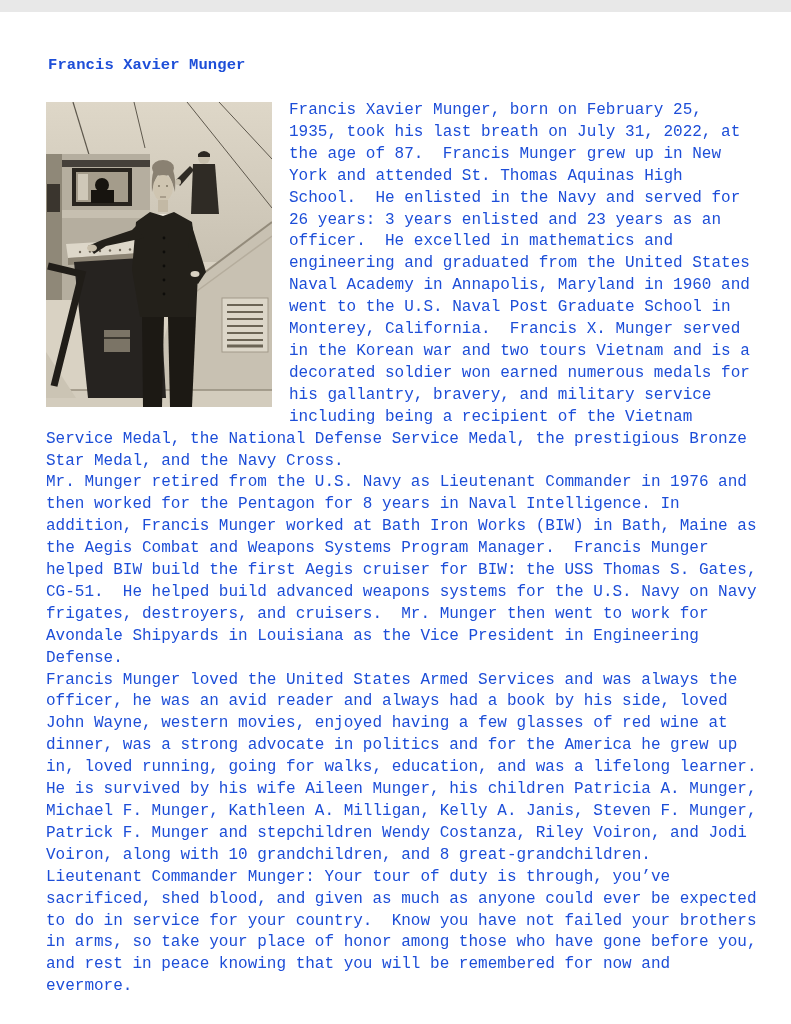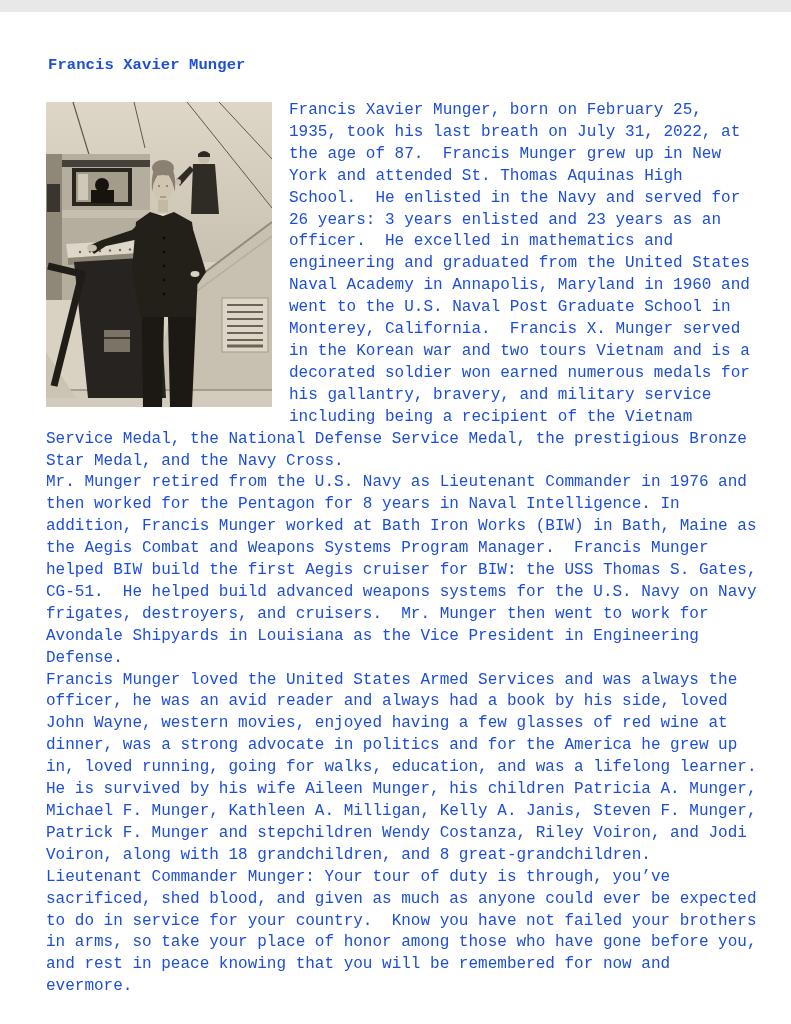--- a/index.html
+++ b/index.html
@@ -173,18 +173,18 @@
 
           <polygon points="96,215 118,215 116,305 97,305" fill="#1c1914"></polygon>
           <polygon points="122,215 150,215 146,305 124,305" fill="#1c1914"></polygon>
         </g>
       </svg>
     </figure>
 
     <p class="para">Francis Xavier Munger, born on February 25, 1935, took his last breath on July 31, 2022, at the age of 87.  Francis Munger grew up in New York and attended St. Thomas Aquinas High School.  He enlisted in the Navy and served for 26 years: 3 years enlisted and 23 years as an officer.  He excelled in mathematics and engineering and graduated from the United States Naval Academy in Annapolis, Maryland in 1960 and went to the U.S. Naval Post Graduate School in Monterey, California.  Francis X. Munger served in the Korean war and two tours Vietnam and is a decorated soldier won earned numerous medals for his gallantry, bravery, and military service including being a recipient of the Vietnam Service Medal, the National Defense Service Medal, the prestigious Bronze Star Medal, and the Navy Cross.</p>
     <p class="para">Mr. Munger retired from the U.S. Navy as Lieutenant Commander in 1976 and then worked for the Pentagon for 8 years in Naval Intelligence. In addition, Francis Munger worked at Bath Iron Works (BIW) in Bath, Maine as the Aegis Combat and Weapons Systems Program Manager.  Francis Munger helped BIW build the first Aegis cruiser for BIW: the USS Thomas S. Gates, CG-51.  He helped build advanced weapons systems for the U.S. Navy on Navy frigates, destroyers, and cruisers.  Mr. Munger then went to work for Avondale Shipyards in Louisiana as the Vice President in Engineering Defense.</p>
     <p class="para">Francis Munger loved the United States Armed Services and was always the officer, he was an avid reader and always had a book by his side, loved John Wayne, western movies, enjoyed having a few glasses of red wine at dinner, was a strong advocate in politics and for the America he grew up in, loved running, going for walks, education, and was a lifelong learner.</p>
-    <p class="para">He is survived by his wife Aileen Munger, his children Patricia A. Munger, Michael F. Munger, Kathleen A. Milligan, Kelly A. Janis, Steven F. Munger, Patrick F. Munger and stepchildren Wendy Costanza, Riley Voiron, and Jodi Voiron, along with 18 grandchildren, and 8 great-grandchildren.</p>
+    <p class="para">He is survived by his wife Aileen Munger, his children Patricia A. Munger, Michael F. Munger, Kathleen A. Milligan, Kelly A. Janis, Steven F. Munger, Patrick F. Munger and stepchildren Wendy Costanza, Riley Voiron, and Jodi Voiron, along with 10 grandchildren, and 8 great-grandchildren.</p>
     <p class="para">Lieutenant Commander Munger: Your tour of duty is through, you’ve sacrificed, shed blood, and given as much as anyone could ever be expected to do in service for your country.  Know you have not failed your brothers in arms, so take your place of honor among those who have gone before you, and rest in peace knowing that you will be remembered for now and evermore.</p>
   </div>
 
 
 </div>
 
 </body></html>

